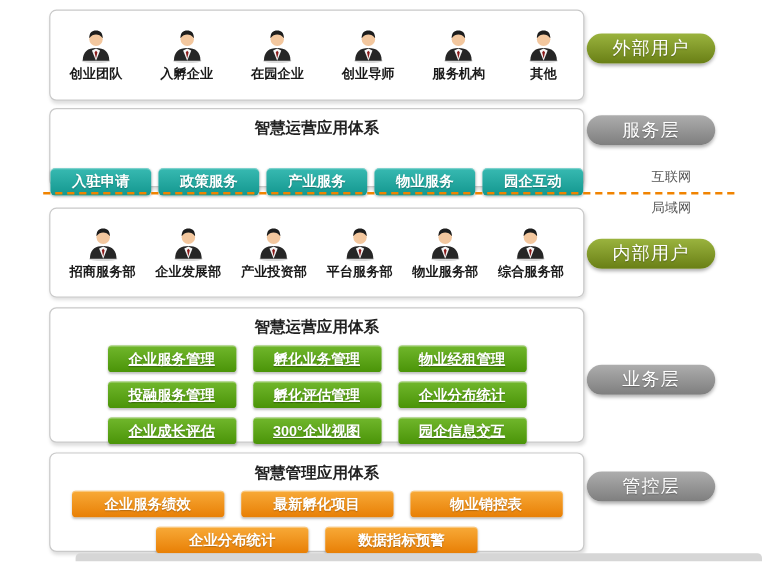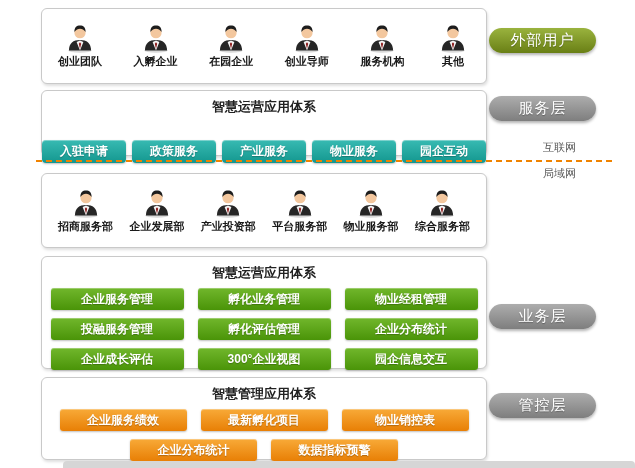--- a/index.html
+++ b/index.html
@@ -37,23 +37,24 @@
     cursor:pointer; display:flex; align-items:center; justify-content:center;
     text-shadow:0 1px 1px rgba(0,0,0,.25);
   }
   .btn.teal {
     width:84px; height:23px; border-radius:4px;
     background:linear-gradient(#38bab2, var(--btn-teal, #13978f));
     box-shadow:inset 0 1px 0 rgba(255,255,255,.35), 0 1px 2px rgba(0,0,0,.25);
   }
   .grid { display:flex; flex-wrap:wrap; justify-content:center; gap:8px 14px; margin-top:6px; }
   .btn.green {
-    width:133px; height:22px; border-radius:3px;
+    width:107px; height:22px; border-radius:3px;
     background:linear-gradient(#71b72c, var(--btn-green, #4a9408));
     box-shadow:inset 0 1px 0 rgba(255,255,255,.3), 0 1px 2px rgba(0,0,0,.25);
+    text-decoration:underline;
   }
   .btn.orange {
     width:127px; height:22px; border-radius:3px;
     background:linear-gradient(#f8aa38, var(--btn-orange, #e87f05));
     box-shadow:inset 0 1px 0 rgba(255,255,255,.35), 0 1px 2px rgba(0,0,0,.25);
   }
 
   .pill {
     position:absolute; left:489px; width:107px; height:25px; border-radius:13px;
     color:#fff; font-size:15px; font-weight:normal; letter-spacing:1px;
@@ -216,18 +217,19 @@
       <button class="btn orange">企业服务绩效</button>
       <button class="btn orange">最新孵化项目</button>
       <button class="btn orange">物业销控表</button>
       <button class="btn orange">企业分布统计</button>
       <button class="btn orange">数据指标预警</button>
     </div>
   </section>
 
   <div class="pill green" id="pill-external">外部用户</div>
   <div class="pill gray" id="pill-service">服务层</div>
+  <div class="pill green" id="pill-internal">内部用户</div>
   <div class="pill gray" id="pill-business">业务层</div>
   <div class="pill gray" id="pill-control">管控层</div>
 
   <div class="bottom-bar"></div>
 
 </div>
 
 </body></html>

